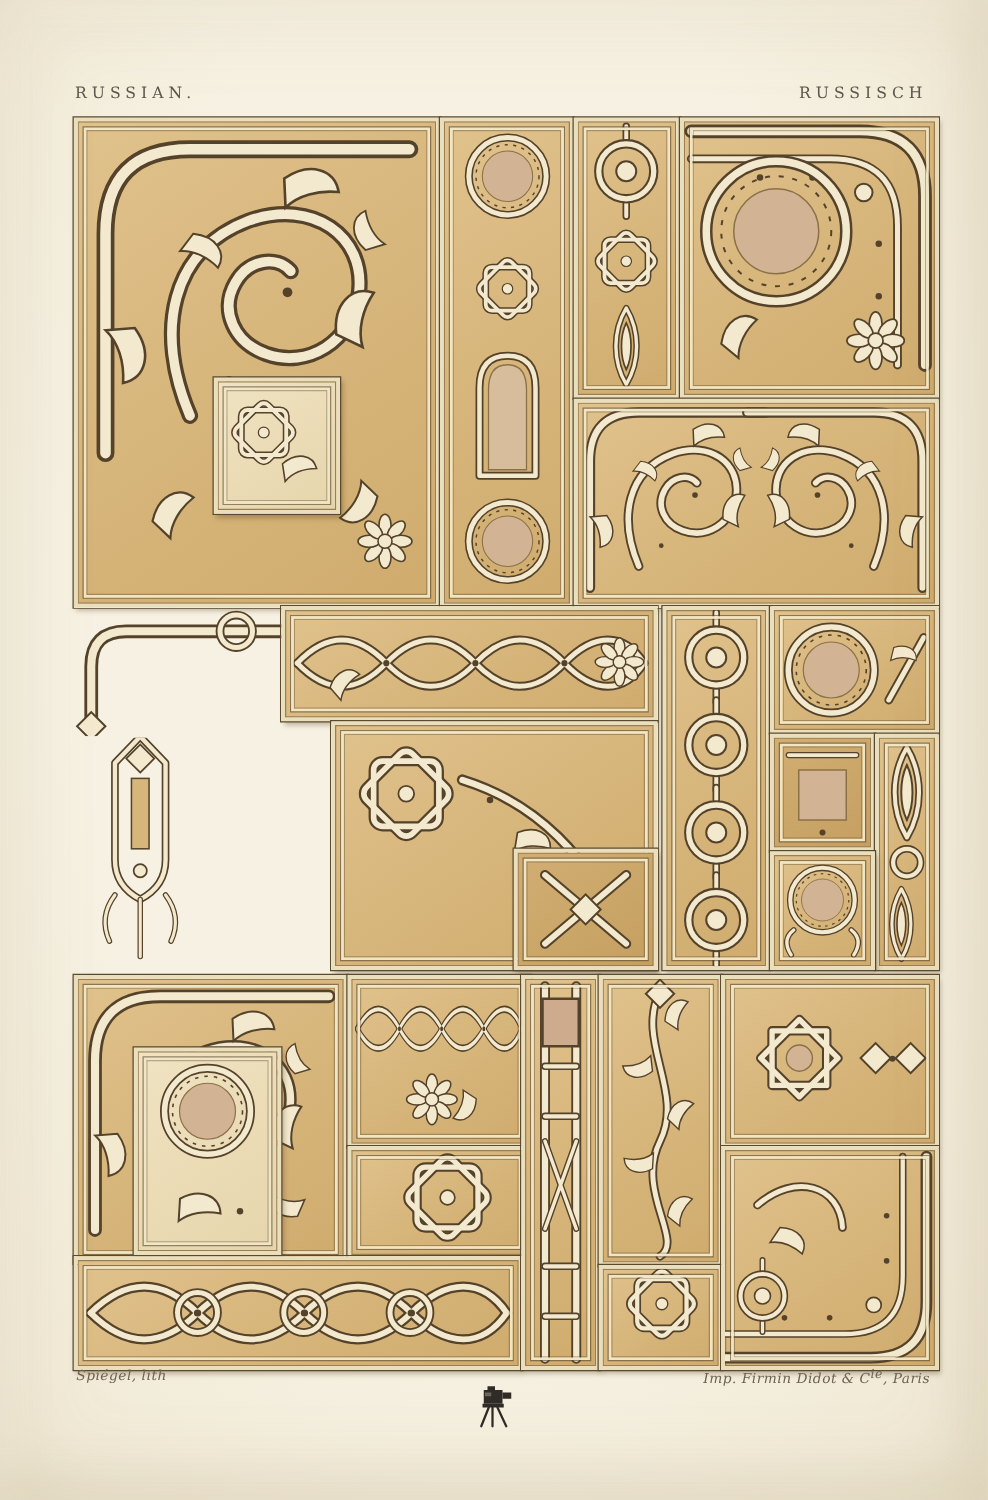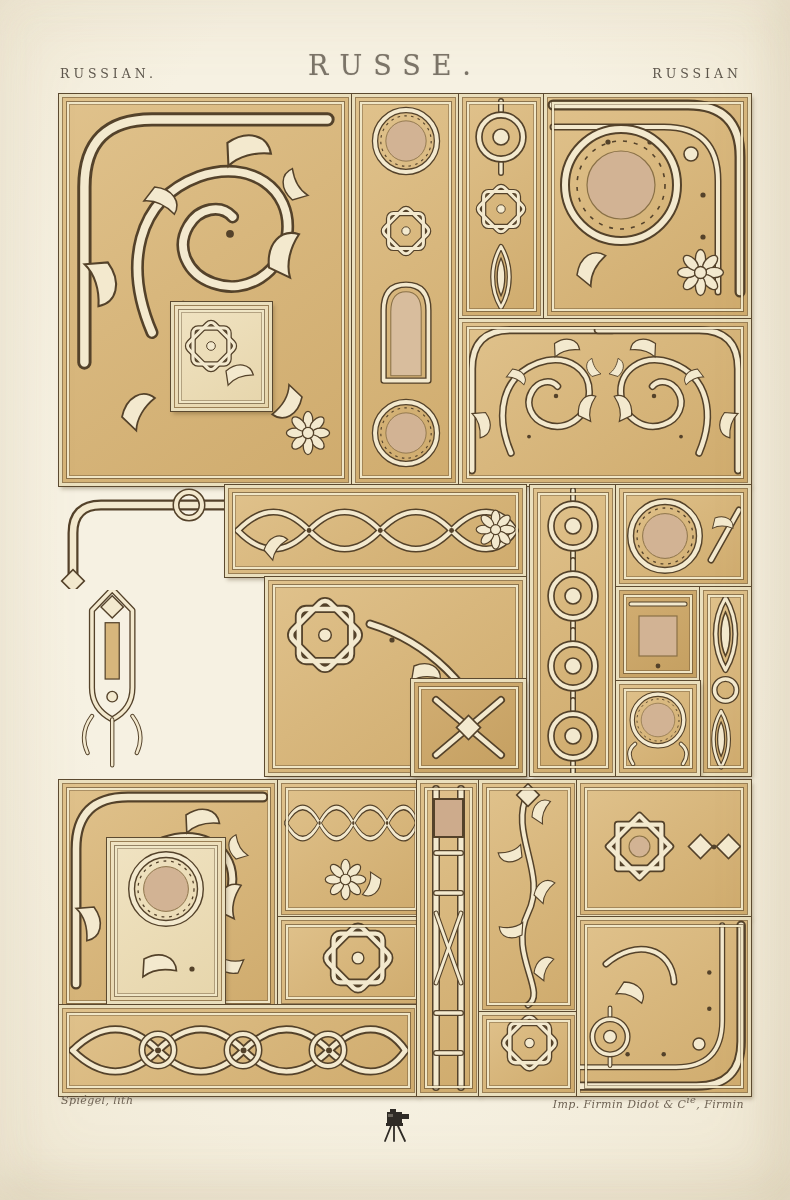--- a/index.html
+++ b/index.html
@@ -180,22 +180,21 @@
         <rect x="32" y="44" width="16" height="64" fill="#d7b67c" stroke="#54422a" stroke-width="1.4"></rect>
         <rect class="cf" x="31" y="17" width="18" height="18" transform="rotate(45 40 26)"></rect>
         <path class="sd" stroke-width="5" d="M17,150 Q2,170 12,192 M63,150 Q78,170 68,192 M40,154 V206"></path>
         <path class="sc" stroke-width="2.8" d="M17,150 Q2,170 12,192 M63,150 Q78,170 68,192 M40,154 V206"></path>
         <circle class="cf" cx="40" cy="128" r="6"></circle>
       </g>
     </defs>
   </svg>
 
   <div class="hdr-left">RUSSIAN.</div>
-  <div class="hdr-center">RUSSE.</div>
-  <div class="hdr-right">RUSSIAN</div>
+  <div class="hdr-right">RUSSISCH</div>
 
   <div class="plate">
 
     <div class="panel" style="left:0;top:0;width:287px;height:386px">
       <svg viewBox="0 0 287 386">
         <use href="#g-scrollCorner" transform="translate(12,12) scale(1.3)"></use>
         <use href="#r-leaf" class="cf" transform="translate(60,320) rotate(-20) scale(1.1)"></use>
         <use href="#r-leaf" class="cf" transform="translate(240,300) rotate(160)"></use>
         <use href="#g-rosette" transform="translate(222,312) scale(0.8)"></use>
       </svg>
@@ -396,21 +395,21 @@
         <use href="#g-cuspTL" transform="translate(168,173) scale(-0.86,-0.86)"></use>
         <use href="#g-guilloche" transform="translate(6,88) scale(0.8)"></use>
         <path class="sd" stroke-width="7" d="M26,44 C56,18 92,28 94,62"></path>
         <path class="sc" stroke-width="4" d="M26,44 C56,18 92,28 94,62"></path>
         <use href="#r-leaf" class="cf" transform="translate(44,62) rotate(60) scale(0.8)"></use>
       </svg>
     </div>
   </div>
 
   <div class="ftr-left">Spiégel, lith</div>
-  <div class="ftr-right"><span>Imp. Firmin Didot &amp; C</span><sup>ie</sup><span>, Firmin</span></div>
+  <div class="ftr-right"><span>Imp. Firmin Didot &amp; C</span><sup>ie</sup><span>, Paris</span></div>
 
   <svg class="camera-mark" viewBox="0 0 34 38">
     <rect x="9" y="3" width="6" height="4" fill="#2f2b26"></rect>
     <rect x="6" y="6" width="15" height="11" fill="#2f2b26"></rect>
     <rect x="21" y="8" width="7" height="5" fill="#2f2b26"></rect>
     <rect x="7" y="8" width="5" height="3" fill="#6b655c"></rect>
     <rect x="5" y="17" width="17" height="3" fill="#2f2b26"></rect>
     <path d="M13,20 L13,35 M10,20 L4,35 M17,20 L24,35" stroke="#2f2b26" stroke-width="1.8" fill="none" stroke-linecap="round"></path>
   </svg>
 

